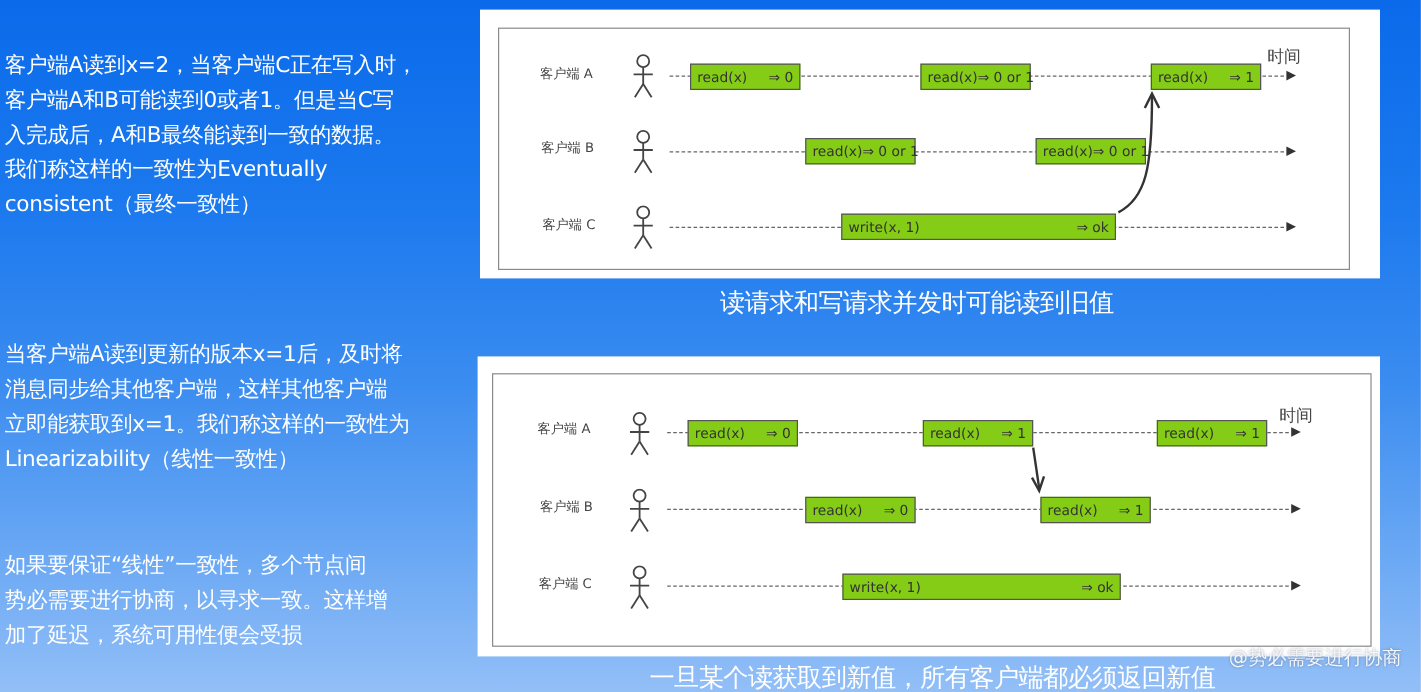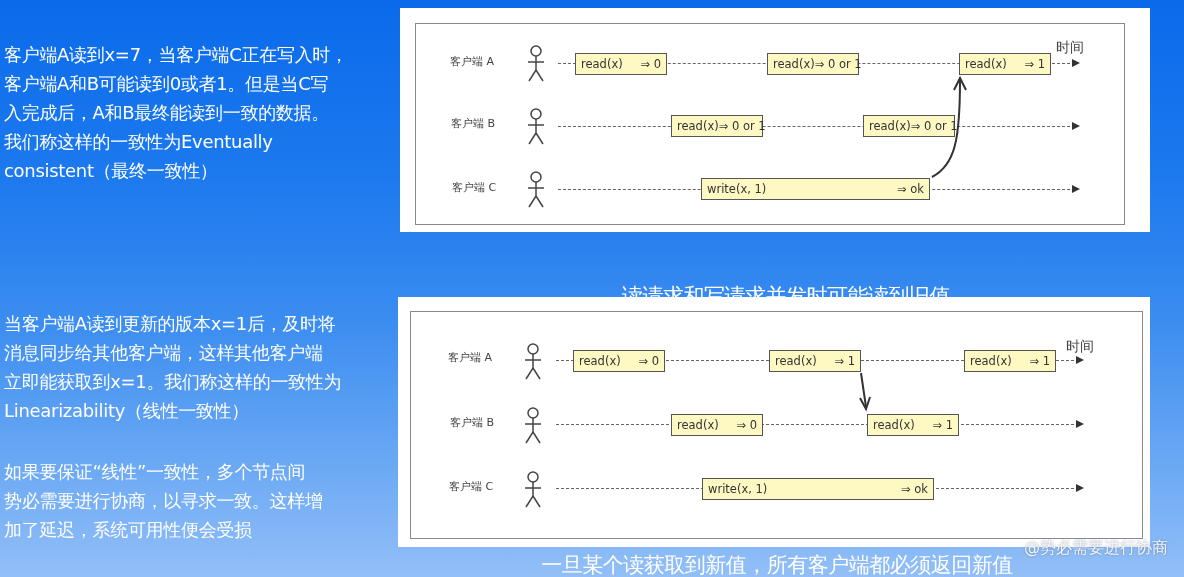--- a/index.html
+++ b/index.html
@@ -29,41 +29,41 @@
   .stick { position: absolute; width: 22px; height: 38px; }
   .line {
     position: absolute; height: 0; border-top: 1.5px dashed #666;
   }
   .arrowhead {
     position: absolute; width: 0; height: 0;
     border-top: 4px solid transparent; border-bottom: 4px solid transparent;
     border-left: 8px solid #333;
   }
   .op {
-    position: absolute; height: 22px; border: 1.5px solid #555; background: #fef9c3;
+    position: absolute; height: 22px; border: 1.5px solid #555; background: #84cc16;
     box-sizing: border-box; font-size: 11.5px; color: #333;
     display: flex; justify-content: space-between; align-items: center;
     padding: 0 5px; white-space: nowrap;
   }
   .time-label { position: absolute; font-size: 14px; color: #444; }
   .watermark {
     position: absolute; right: 16px; bottom: 18px; color: #f2f6ff; font-size: 16px;
     text-shadow: 0 0 2px rgba(60,60,60,0.5);
   }
   svg.overlay { position: absolute; left: 0; top: 0; pointer-events: none; }
 </style>
 </head>
 <body>
 
-<div class="para" style="top:40px;">客户端A读到x=7，当客户端C正在写入时，
+<div class="para" style="top:40px;">客户端A读到x=2，当客户端C正在写入时，
 客户端A和B可能读到0或者1。但是当C写
 入完成后，A和B最终能读到一致的数据。
 我们称这样的一致性为Eventually
 consistent（最终一致性）</div>
-<div class="para" style="top:309px;">当客户端A读到更新的版本x=1后，及时将
+<div class="para" style="top:281px;">当客户端A读到更新的版本x=1后，及时将
 消息同步给其他客户端，这样其他客户端
 立即能获取到x=1。我们称这样的一致性为
 Linearizability（线性一致性）</div>
 <div class="para" style="top:457px;">如果要保证“线性”一致性，多个节点间
 势必需要进行协商，以寻求一致。这样增
 加了延迟，系统可用性便会受损</div>
 
 <div class="panel" style="left:400px; top:8px; width:750px; height:224px;">
   <div class="frame" style="left:15px; top:15px; width:710px; height:202px;"></div>
 </div>
@@ -127,21 +127,21 @@
 <div class="op" style="left:701px; top:178px; width:229px;">
     <span>write(x, 1)</span>
     <span>⇒ ok</span>
   </div>
 
 <svg class="overlay" width="1184" height="577">
   <path d="M932,177 C955,165 960,140 960,80" fill="none" stroke="#333" stroke-width="2"></path>
   <path d="M954,90 L960,78 L966,90" fill="none" stroke="#333" stroke-width="2"></path>
 </svg>
 
-<div class="caption" style="left:418px; top:238px; width:736px;margin-top:44px;">读请求和写请求并发时可能读到旧值</div>
+<div class="caption" style="left:396px; top:238px; width:736px;">读请求和写请求并发时可能读到旧值</div>
 
 <div class="panel" style="left:398px; top:297px; width:752px; height:250px;">
   <div class="frame" style="left:12px; top:14px; width:733px; height:228px;"></div>
 </div>
 
 <div class="client-label" style="left:448px; top:350px;">客户端 A</div>
 <div class="client-label" style="left:450px; top:415px;">客户端 B</div>
 <div class="client-label" style="left:449px; top:479px;">客户端 C</div>
 
 <svg class="stick" style="left:522px; top:343px;" viewBox="0 0 22 38">

